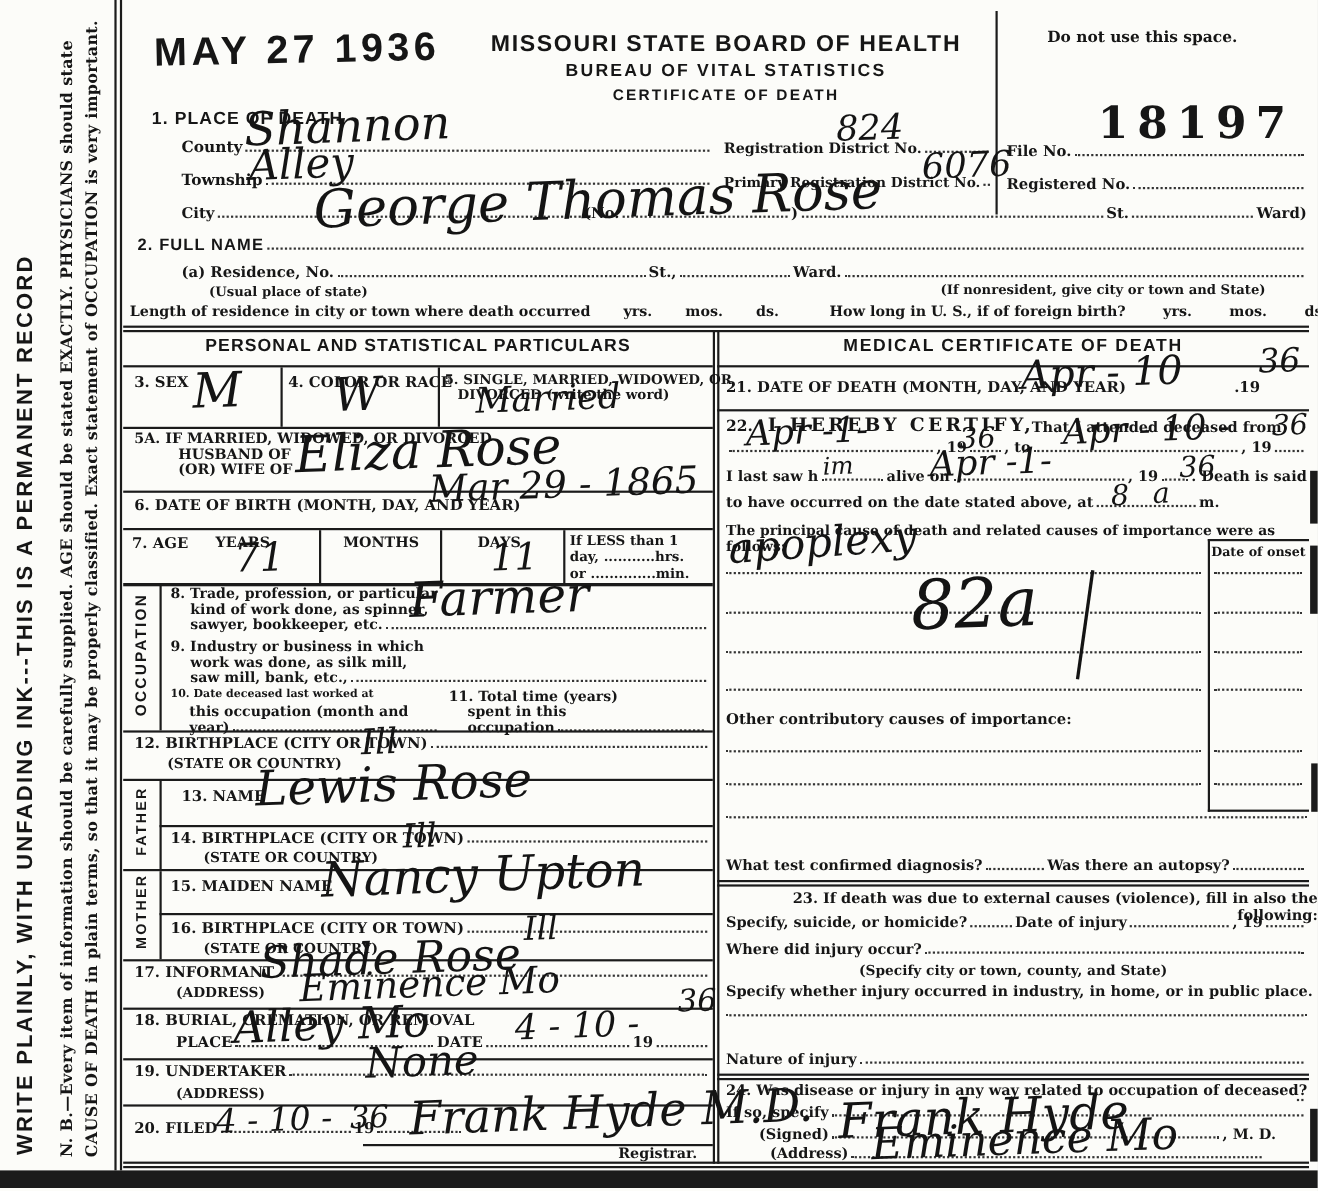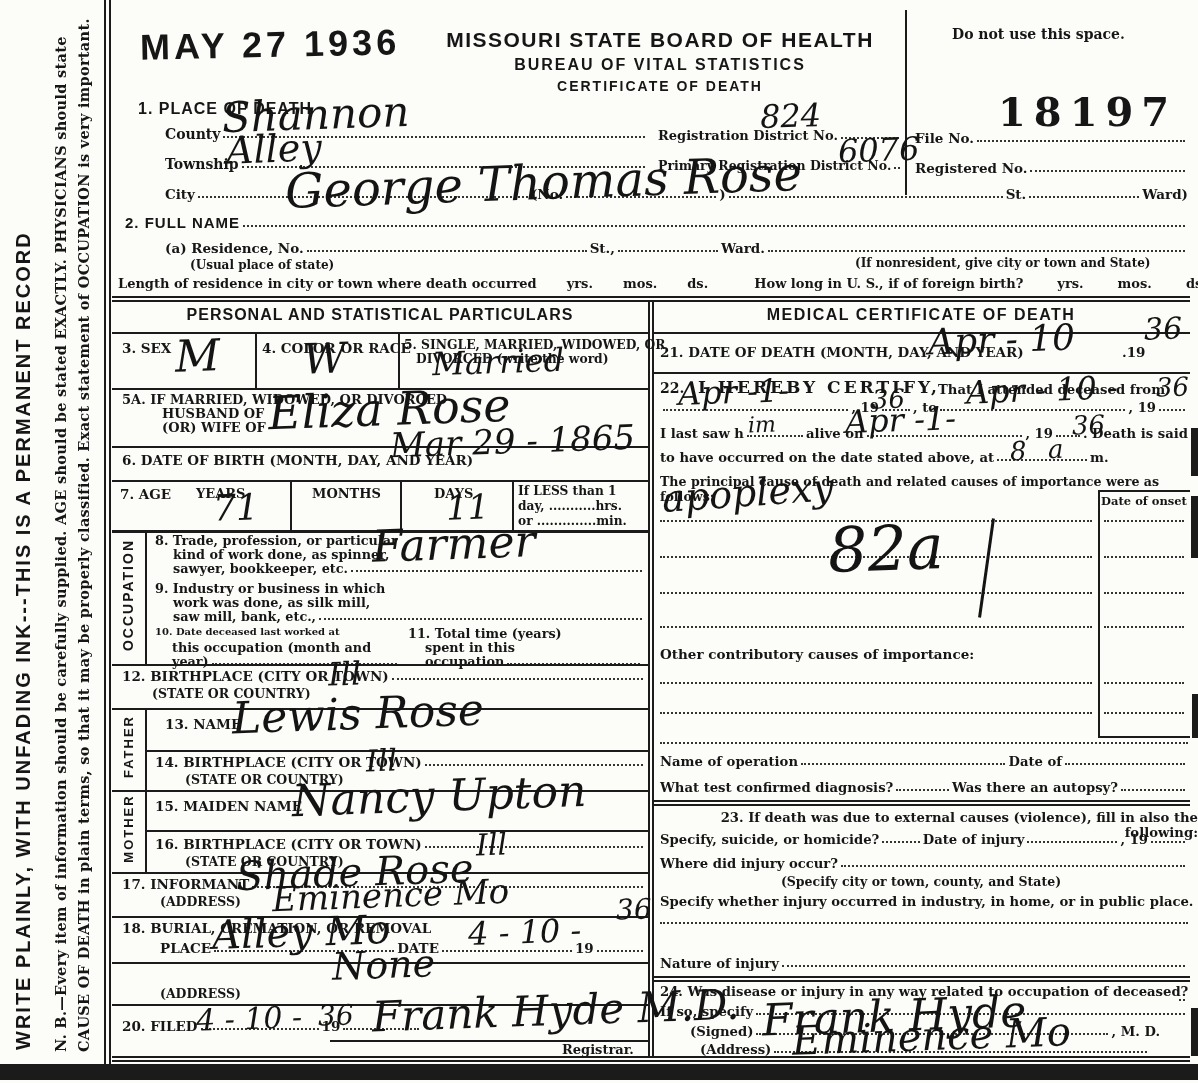--- a/index.html
+++ b/index.html
@@ -244,20 +244,24 @@
     <span>DATE</span>
       <span class="dots" style="flex:0 0 130px;"></span>
     <span>19</span>
       <span class="dots"></span>
   </div>
   <div class="hw" style="left:212px;top:912px;font-size:40px;">Alley Mo</div>
   <div class="hw" style="left:468px;top:916px;font-size:32px;">4 - 10 -</div>
   <div class="hw" style="left:616px;top:896px;font-size:28px;">36</div>
   <div class="hl" style="left:112px;top:962px;width:536px;"></div>
 
+  <div class="row" style="left:122px;top:966px;width:524px;font-size:13.5px;">
+    <span>19. UNDERTAKER</span>
+      <span class="dots"></span>
+  </div>
   <div class="abs l" style="left:160px;top:986px;font-size:12.5px;">(ADDRESS)</div>
   <div class="hw" style="left:332px;top:946px;font-size:38px;">None</div>
   <div class="hl" style="left:112px;top:1004px;width:536px;"></div>
 
   <div class="row" style="left:122px;top:1018px;width:300px;font-size:13.5px;">
     <span>20. FILED</span>
       <span class="dots" style="flex:0 0 118px;"></span>
     <span>19</span>
       <span class="dots"></span>
   </div>
@@ -332,26 +336,20 @@
   <div class="dl" style="left:1104px;top:626px;width:80px;"></div>
   <div class="dl" style="left:1104px;top:682px;width:80px;"></div>
   <div class="dl" style="left:1104px;top:712px;width:80px;"></div>
 
   <div class="hw" style="left:662px;top:474px;font-size:38px;transform:rotate(-4deg);">apoplexy</div>
   <div class="hw" style="left:828px;top:518px;font-size:62px;">82a</div>
   <div class="abs" style="left:985px;top:518px;width:3px;height:100px;background:#141414;transform:rotate(8deg);"></div>
 
   <div class="abs l" style="left:660px;top:646px;font-size:13.5px;">Other contributory causes of importance:</div>
 
-  <div class="row" style="left:660px;top:754px;width:528px;font-size:13.2px;">
-    <span>Name of operation</span>
-      <span class="dots"></span>
-    <span>Date of</span>
-      <span class="dots" style="flex:0 0 120px;"></span>
-  </div>
   <div class="row" style="left:660px;top:780px;width:528px;font-size:13.2px;">
     <span>What test confirmed diagnosis?</span>
       <span class="dots"></span>
     <span>Was there an autopsy?</span>
       <span class="dots" style="flex:0 0 64px;"></span>
   </div>
   <div class="hl" style="left:652px;top:800px;width:538px;"></div>
   <div class="hl" style="left:652px;top:804px;width:538px;"></div>
 
   <div class="abs l" style="left:660px;top:810px;font-size:13.2px;text-align:right;">23. If death was due to external causes (violence), fill in also the following:</div>

